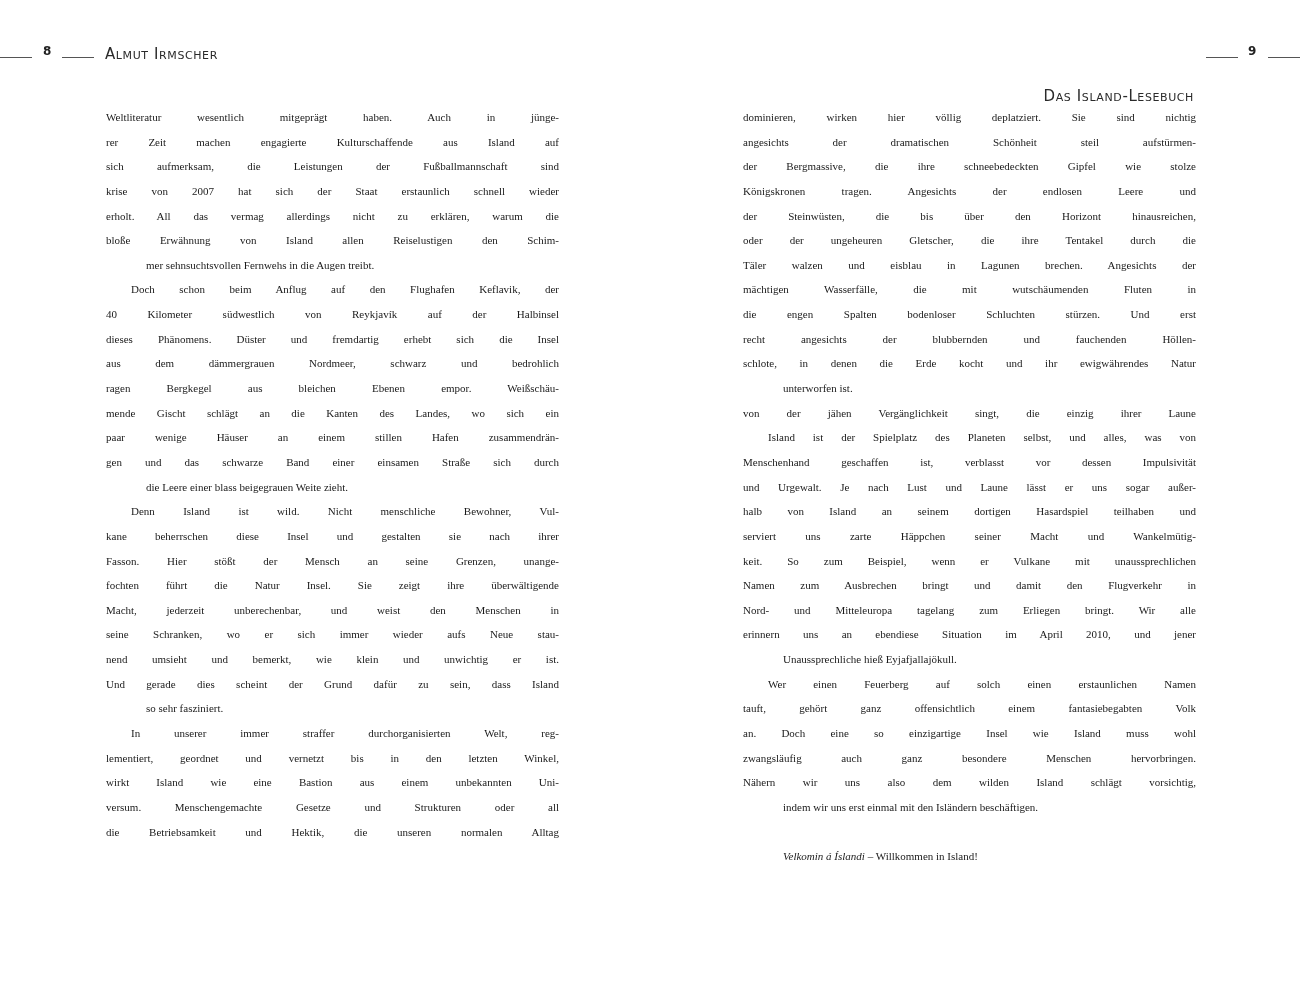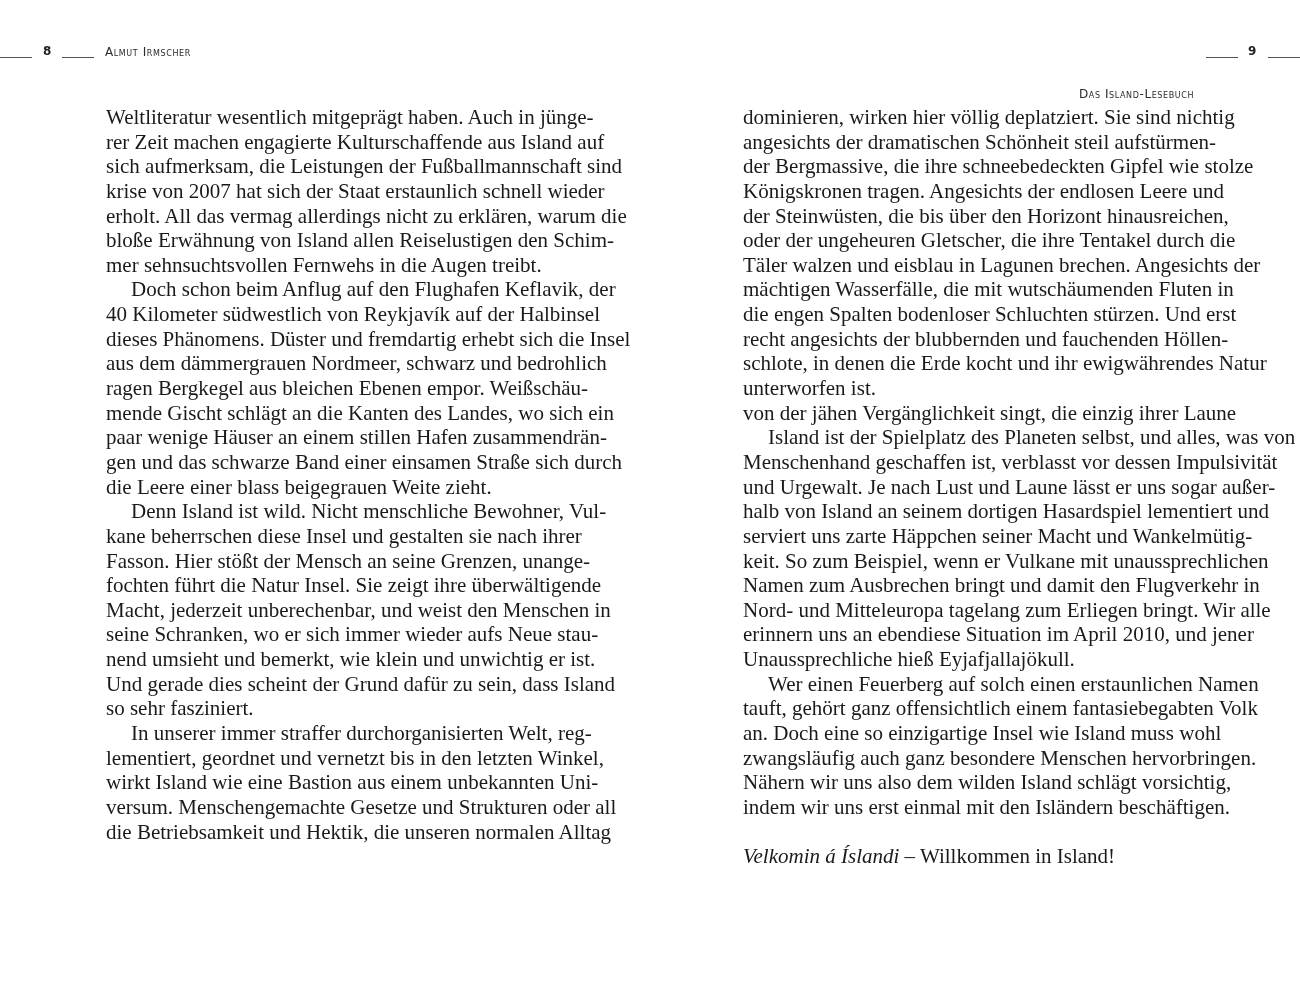--- a/index.html
+++ b/index.html
@@ -4,27 +4,27 @@
 <style>
   html, body { margin: 0; padding: 0; background: #ffffff; }
   body { width: 1300px; height: 1000px; position: relative; overflow: hidden; color: #1e1e1e; }
   .page { position: absolute; top: 0; width: 650px; height: 1000px; }
   .page-left { left: 0; }
   .page-right { left: 650px; }
 
   .running-head { position: absolute; top: 44px; height: 20px; font-family: "Liberation Sans", sans-serif; color: #333; }
   .rule { position: absolute; top: 13px; height: 1px; background: #555; }
   .folio { position: absolute; top: 0; font-size: 12px; font-weight: bold; font-family: "DejaVu Sans", sans-serif; color: #222; }
-  .head-title { position: absolute; top: 1px; font-size: 12px; letter-spacing: 0.6px; font-variant: small-caps; font-family: "DejaVu Sans", sans-serif; color: #2a2a2a; white-space: nowrap; }
+  .head-title { position: absolute; top: 1px; font-size: 15px; letter-spacing: 0.6px; font-variant: small-caps; font-family: "DejaVu Sans", sans-serif; color: #2a2a2a; white-space: nowrap; }
 
-  .text-block { position: absolute; top: 105px; width: 453px; font-family: "Liberation Serif", serif; font-size: 21px; color: #1a1a1a; }
+  .text-block { position: absolute; top: 105px; width: 453px; font-family: "Liberation Serif", serif; font-size: 11px; color: #1a1a1a; }
   .page-left .text-block { left: 106px; }
   .page-right .text-block { left: 93px; }
   .line { height: 24.65px; line-height: 24.65px; white-space: nowrap; text-align: justify; text-align-last: justify; overflow: visible; }
-  .line.last { text-align-last: left; }
+  .line.last { text-align-last: left; margin-left: 40px; }
   .line.indent { padding-left: 25px; }
   .blank { height: 24.65px; }
   .italic { font-style: italic; }
 </style>
 </head>
 <body>
 
 <div class="page page-left">
   <div class="running-head" style="left:0; width:650px;">
     <div class="rule" style="left:0; width:32px;"></div>
@@ -94,21 +94,21 @@
         <div class="line">die engen Spalten bodenloser Schluchten stürzen. Und erst</div>
         <div class="line">recht angesichts der blubbernden und fauchenden Höllen-</div>
         <div class="line">schlote, in denen die Erde kocht und ihr ewigwährendes Natur</div>
         <div class="line last">unterworfen ist.</div>
         <div class="line">von der jähen Vergänglichkeit singt, die einzig ihrer Laune</div>
       </div>
       <div>
         <div class="line indent">Island ist der Spielplatz des Planeten selbst, und alles, was von</div>
         <div class="line">Menschenhand geschaffen ist, verblasst vor dessen Impulsivität</div>
         <div class="line">und Urgewalt. Je nach Lust und Laune lässt er uns sogar außer-</div>
-        <div class="line">halb von Island an seinem dortigen Hasardspiel lementiert und</div>
+        <div class="line">halb von Island an seinem dortigen Hasardspiel teilhaben und</div>
         <div class="line">serviert uns zarte Häppchen seiner Macht und Wankelmütig-</div>
         <div class="line">keit. So zum Beispiel, wenn er Vulkane mit unaussprechlichen</div>
         <div class="line">Namen zum Ausbrechen bringt und damit den Flugverkehr in</div>
         <div class="line">Nord- und Mitteleuropa tagelang zum Erliegen bringt. Wir alle</div>
         <div class="line">erinnern uns an ebendiese Situation im April 2010, und jener</div>
         <div class="line last">Unaussprechliche hieß Eyjafjallajökull.</div>
       </div>
       <div>
         <div class="line indent">Wer einen Feuerberg auf solch einen erstaunlichen Namen</div>
         <div class="line">tauft, gehört ganz offensichtlich einem fantasiebegabten Volk</div>

